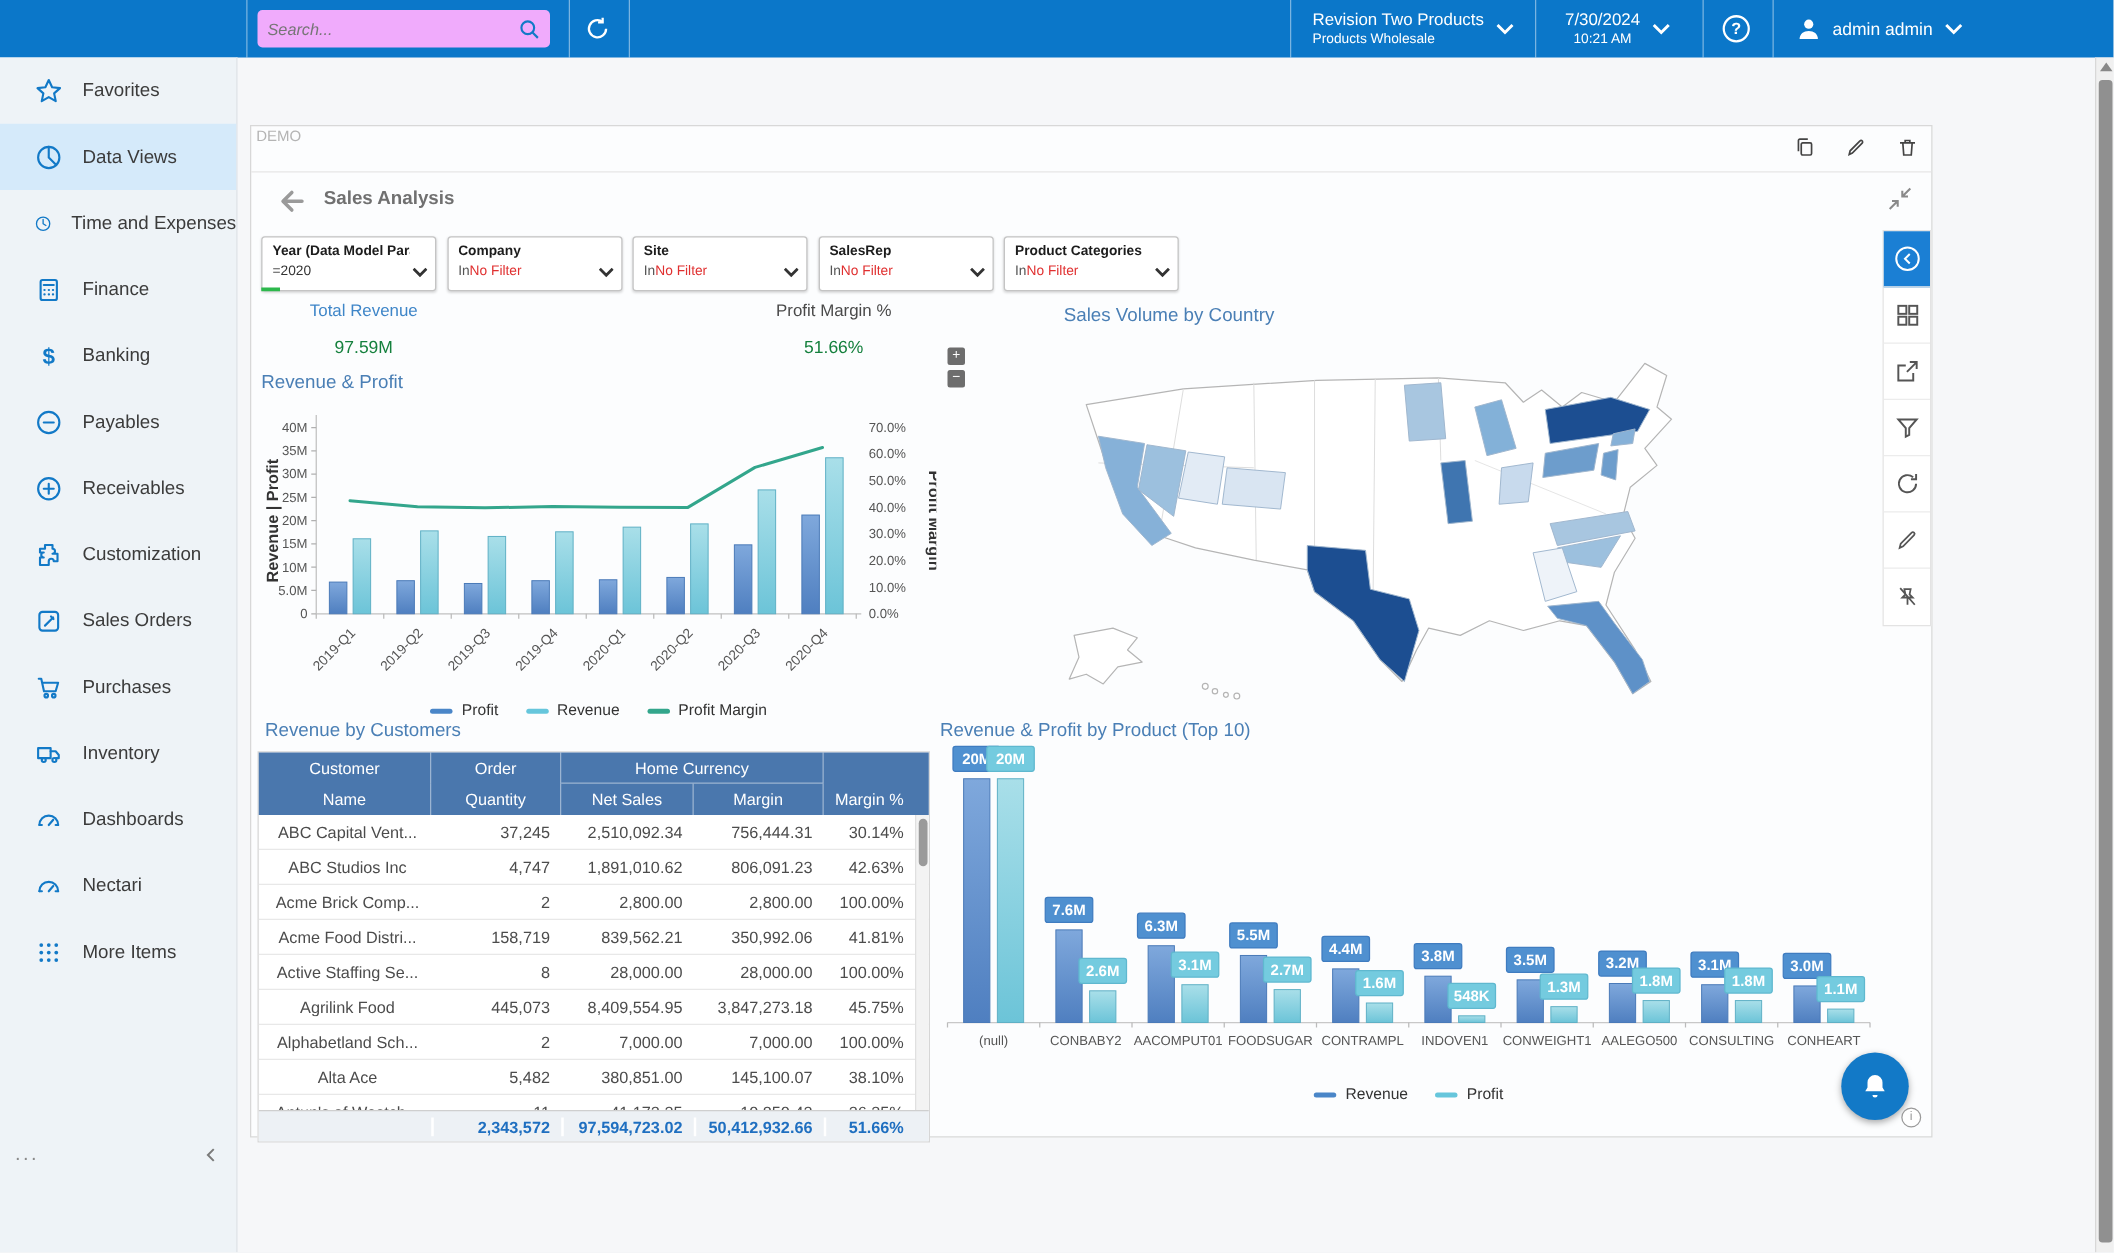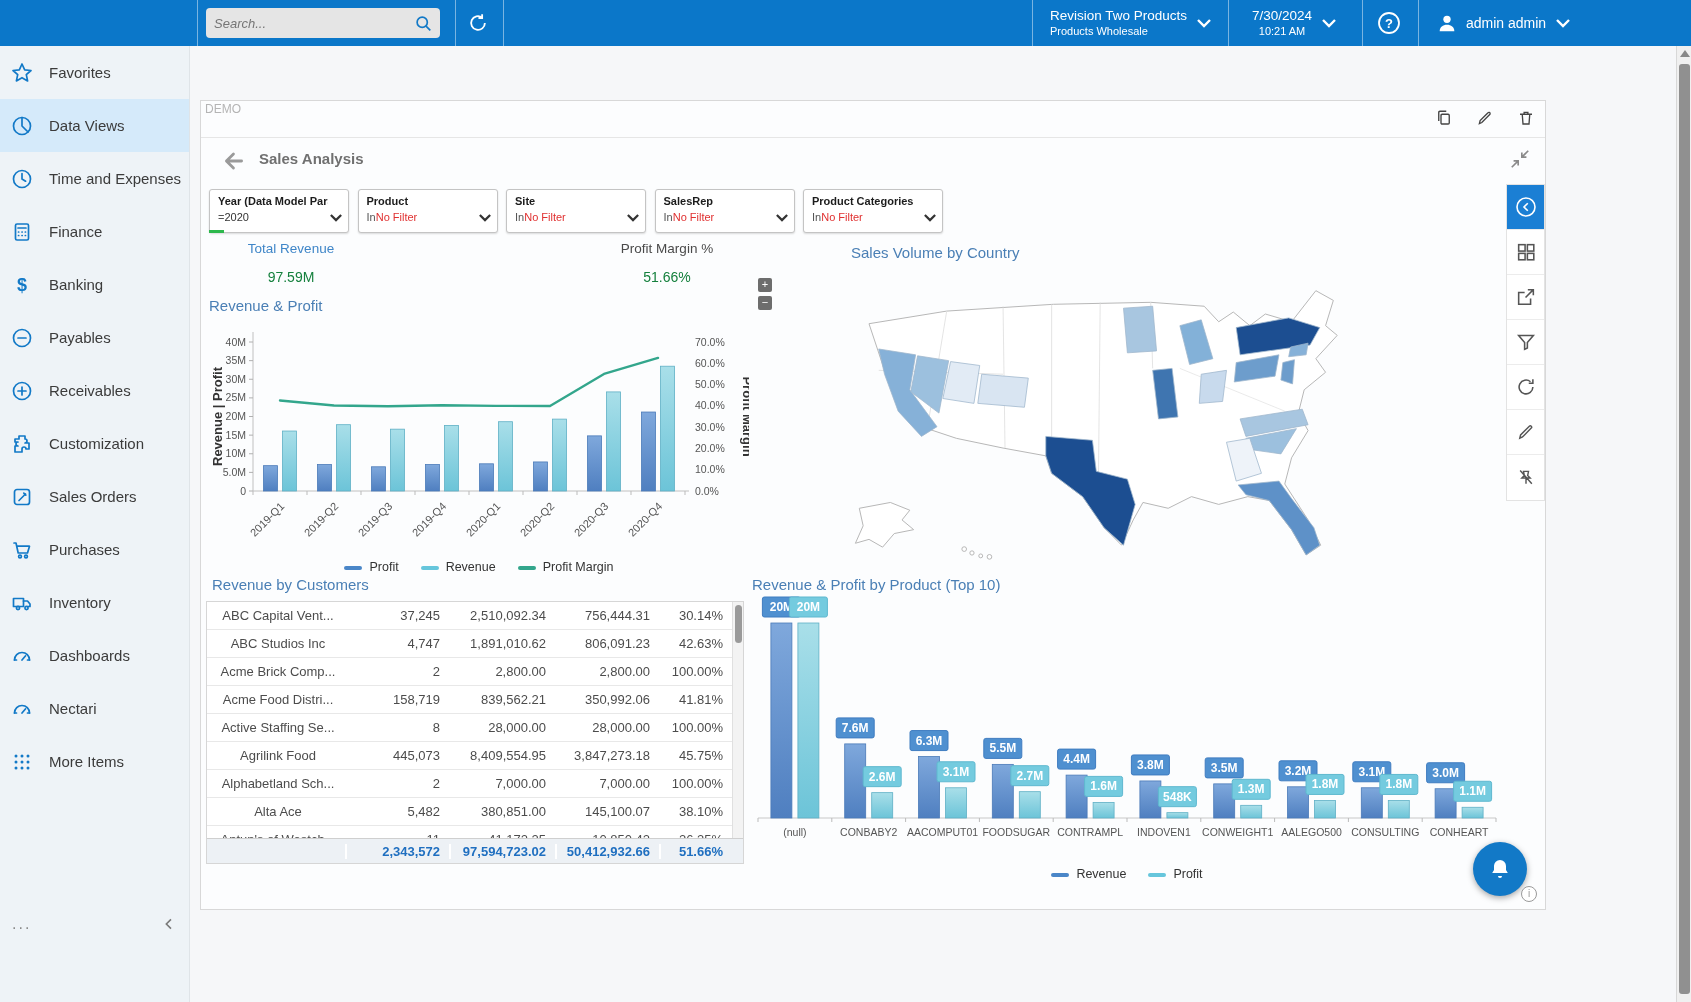--- a/index.html
+++ b/index.html
@@ -4,32 +4,32 @@
 <style>
 *{box-sizing:border-box;margin:0;padding:0}
 body{font-family:"Liberation Sans",sans-serif;background:#e9ebee}
 .app{position:relative;width:1691px;height:1002px;background:#f6f7f9;overflow:hidden}
 svg text{font-family:"Liberation Sans",sans-serif}
 
 .topbar{position:absolute;left:0;top:0;width:1691px;height:46px;background:#0b77c9;color:#fff}
 .brand{position:absolute;left:16px;top:0;height:46px;display:flex;align-items:center;gap:9px}
 .brand-name{font-size:22px;font-weight:bold;letter-spacing:.2px}
 .tb-sep{position:absolute;top:0;width:1px;height:46px;background:rgba(255,255,255,.45)}
-.searchbox{position:absolute;left:206px;top:8px;width:234px;height:30px;background:#e5e5e5;border-radius:4px;display:flex;align-items:center;padding:0 8px}
+.searchbox{position:absolute;left:206px;top:8px;width:234px;height:30px;background:#f0abfc;border-radius:4px;display:flex;align-items:center;padding:0 8px}
 .searchbox input{border:0;outline:0;flex:1;font-size:13px;font-style:italic;color:#555;font-family:inherit;background:transparent}
 .tb-icon-btn{position:absolute;top:8px;width:30px;height:30px;display:flex;align-items:center;justify-content:center;cursor:pointer}
 .tb-block{height:46px;display:flex;align-items:center;padding:0 14px;cursor:pointer}
 .tb-2line{display:flex;flex-direction:column;line-height:1.25;text-align:left}
 .tb-2line .l1{font-size:13.5px}
 .tb-2line .l2{font-size:11px}
 .chev{margin-left:10px}
 .user-name{font-size:14px;margin-left:8px}
 
 .sidebar{position:absolute;left:0;top:46px;width:190px;height:956px;background:#eef3f7;border-right:1px solid #dfe4e8}
-.side-item{height:53px;display:flex;align-items:center;gap:15px;padding-left:10px;font-size:15px;color:#3b3b3b;cursor:pointer;white-space:nowrap}
+.side-item{height:53px;display:flex;align-items:center;gap:15px;padding-left:27px;font-size:15px;color:#3b3b3b;cursor:pointer;white-space:nowrap}
 .side-item.active{background:#d5eafa}
 .side-foot{position:absolute;left:0;bottom:60px;width:100%;height:36px;display:flex;align-items:center;justify-content:space-between;padding:0 12px}
 
 .menubar{position:absolute;left:190px;top:46px;width:1501px;height:54px;background:#fff}
 .page-title{position:absolute;left:17px;top:14px;font-size:20px;color:#3d3d3d;display:flex;align-items:center;gap:8px}
 .actions{position:absolute;right:150px;top:0;height:54px;display:flex;align-items:center;gap:28px;font-size:12.5px;color:#333;letter-spacing:.3px}
 .actions .act{cursor:pointer;white-space:nowrap}
 .act.design{background:#c6c6c6;color:#f2f2f2;padding:7px 15px;border-radius:2px}
 .caret{display:inline-block;width:0;height:0;border-left:4px solid transparent;border-right:4px solid transparent;border-top:5px solid #333;margin-left:5px;vertical-align:middle}
 
@@ -363,21 +363,21 @@
     <div id="filters">
         <div class="fchip year" style="left: 8px;">
           <div class="f-title">Year (Data Model Paramete...</div>
           <div class="f-val"><span class="op">=</span><span class="v">2020</span></div>
           <svg class="f-chev" width="12" height="8" viewBox="0 0 14 9">
             <path d="M1 1l6 6 6-6" fill="none" stroke="#333" stroke-width="2.6"></path>
           </svg>
           <div class="f-green"></div>
         </div>
         <div class="fchip" style="left: 156.5px;">
-          <div class="f-title">Product</div>
+          <div class="f-title">Company</div>
           <div class="f-val"><span class="op">In</span><span class="v">No Filter</span></div>
           <svg class="f-chev" width="12" height="8" viewBox="0 0 14 9">
             <path d="M1 1l6 6 6-6" fill="none" stroke="#333" stroke-width="2.6"></path>
           </svg>
         </div>
         <div class="fchip" style="left: 305px;">
           <div class="f-title">Site</div>
           <div class="f-val"><span class="op">In</span><span class="v">No Filter</span></div>
           <svg class="f-chev" width="12" height="8" viewBox="0 0 14 9">
             <path d="M1 1l6 6 6-6" fill="none" stroke="#333" stroke-width="2.6"></path>
@@ -535,20 +535,35 @@
             <circle cx="176" cy="296" r="2.2"></circle>
             <circle cx="185" cy="299" r="2"></circle>
             <circle cx="194" cy="300" r="2.4"></circle>
         </g>
       </svg>
     </div>
 
     <div class="tbl-blk">
       <div class="blk-title" style="padding-left:6px">Revenue by Customers</div>
       <div class="tbl">
+        <div class="thead">
+          <div class="hrow">
+            <div class="hc c0">Customer</div>
+            <div class="hc c1">Order</div>
+            <div class="hc c23 under">Home Currency</div>
+            <div class="hc c4 last"></div>
+          </div>
+          <div class="hrow">
+            <div class="hc c0">Name</div>
+            <div class="hc c1">Quantity</div>
+            <div class="hc c2">Net Sales</div>
+            <div class="hc c3">Margin</div>
+            <div class="hc c4 last">Margin %</div>
+          </div>
+        </div>
         <div class="tbody" id="tbody">
 
         <div class="trow">
               <div class="c0">ABC Capital Vent...</div>
               <div class="c1">37,245</div>
               <div class="c2">2,510,092.34</div>
               <div class="c3">756,444.31</div>
               <div class="c4">30.14%</div>
             </div>
             <div class="trow">

